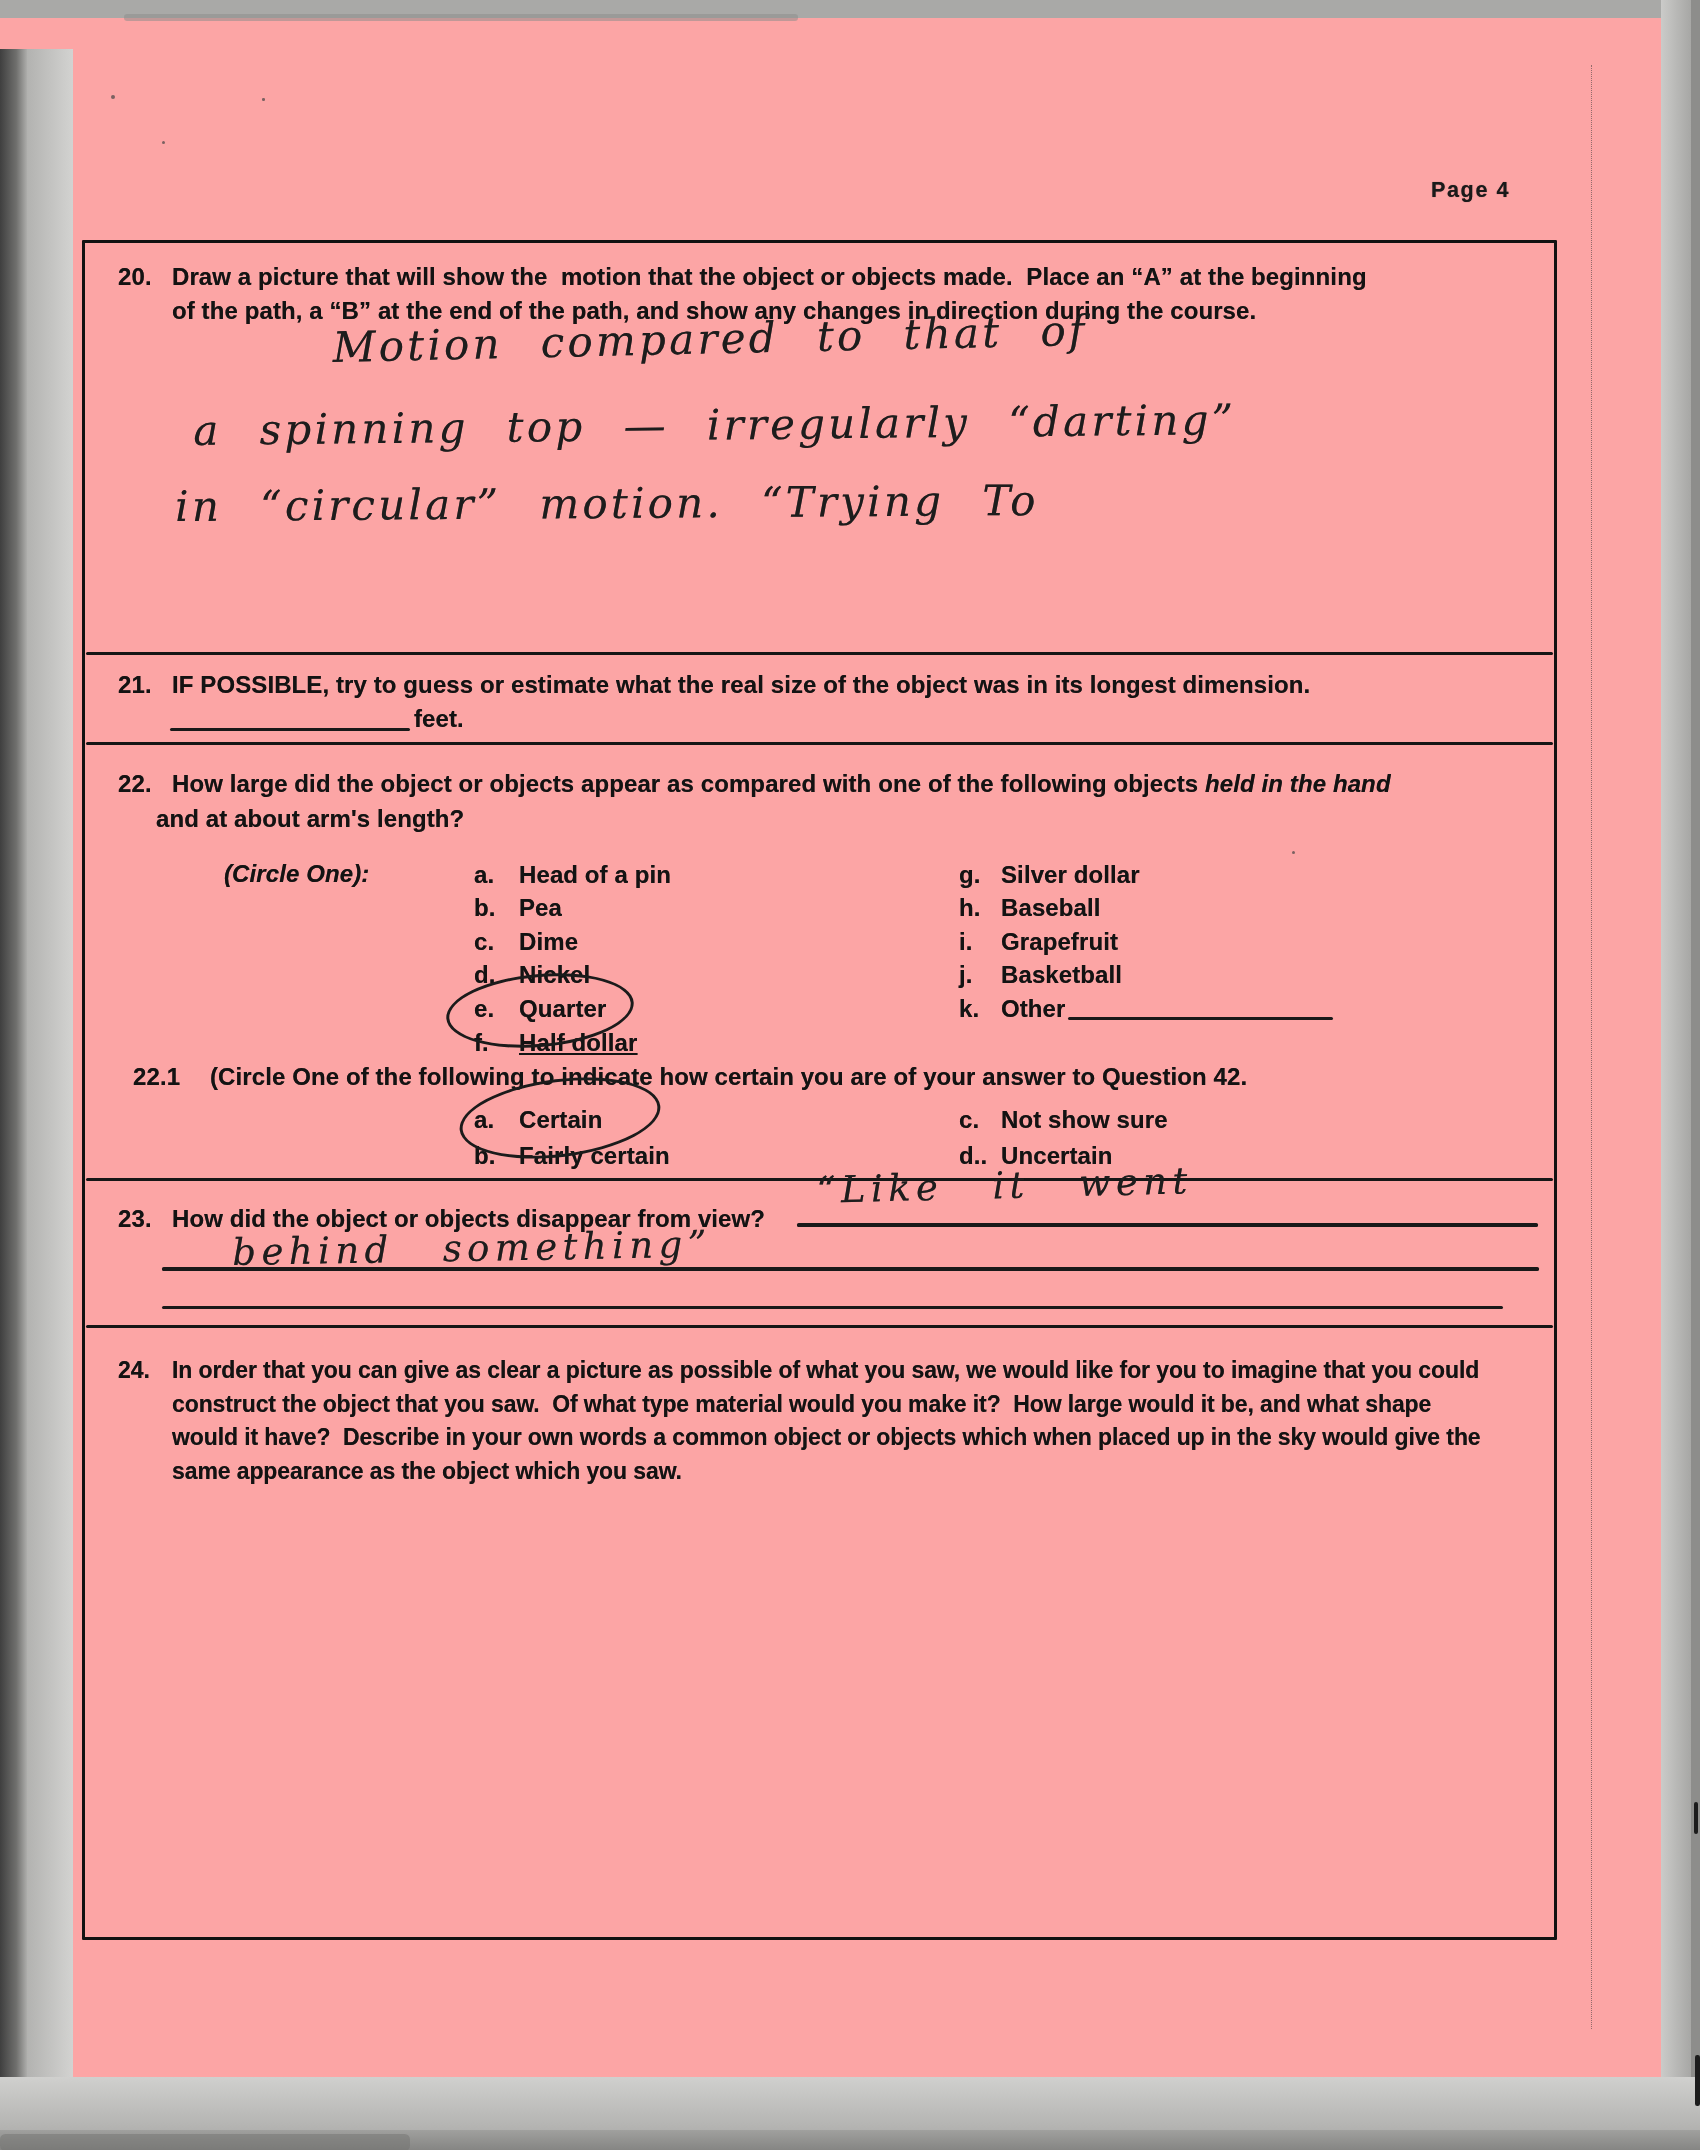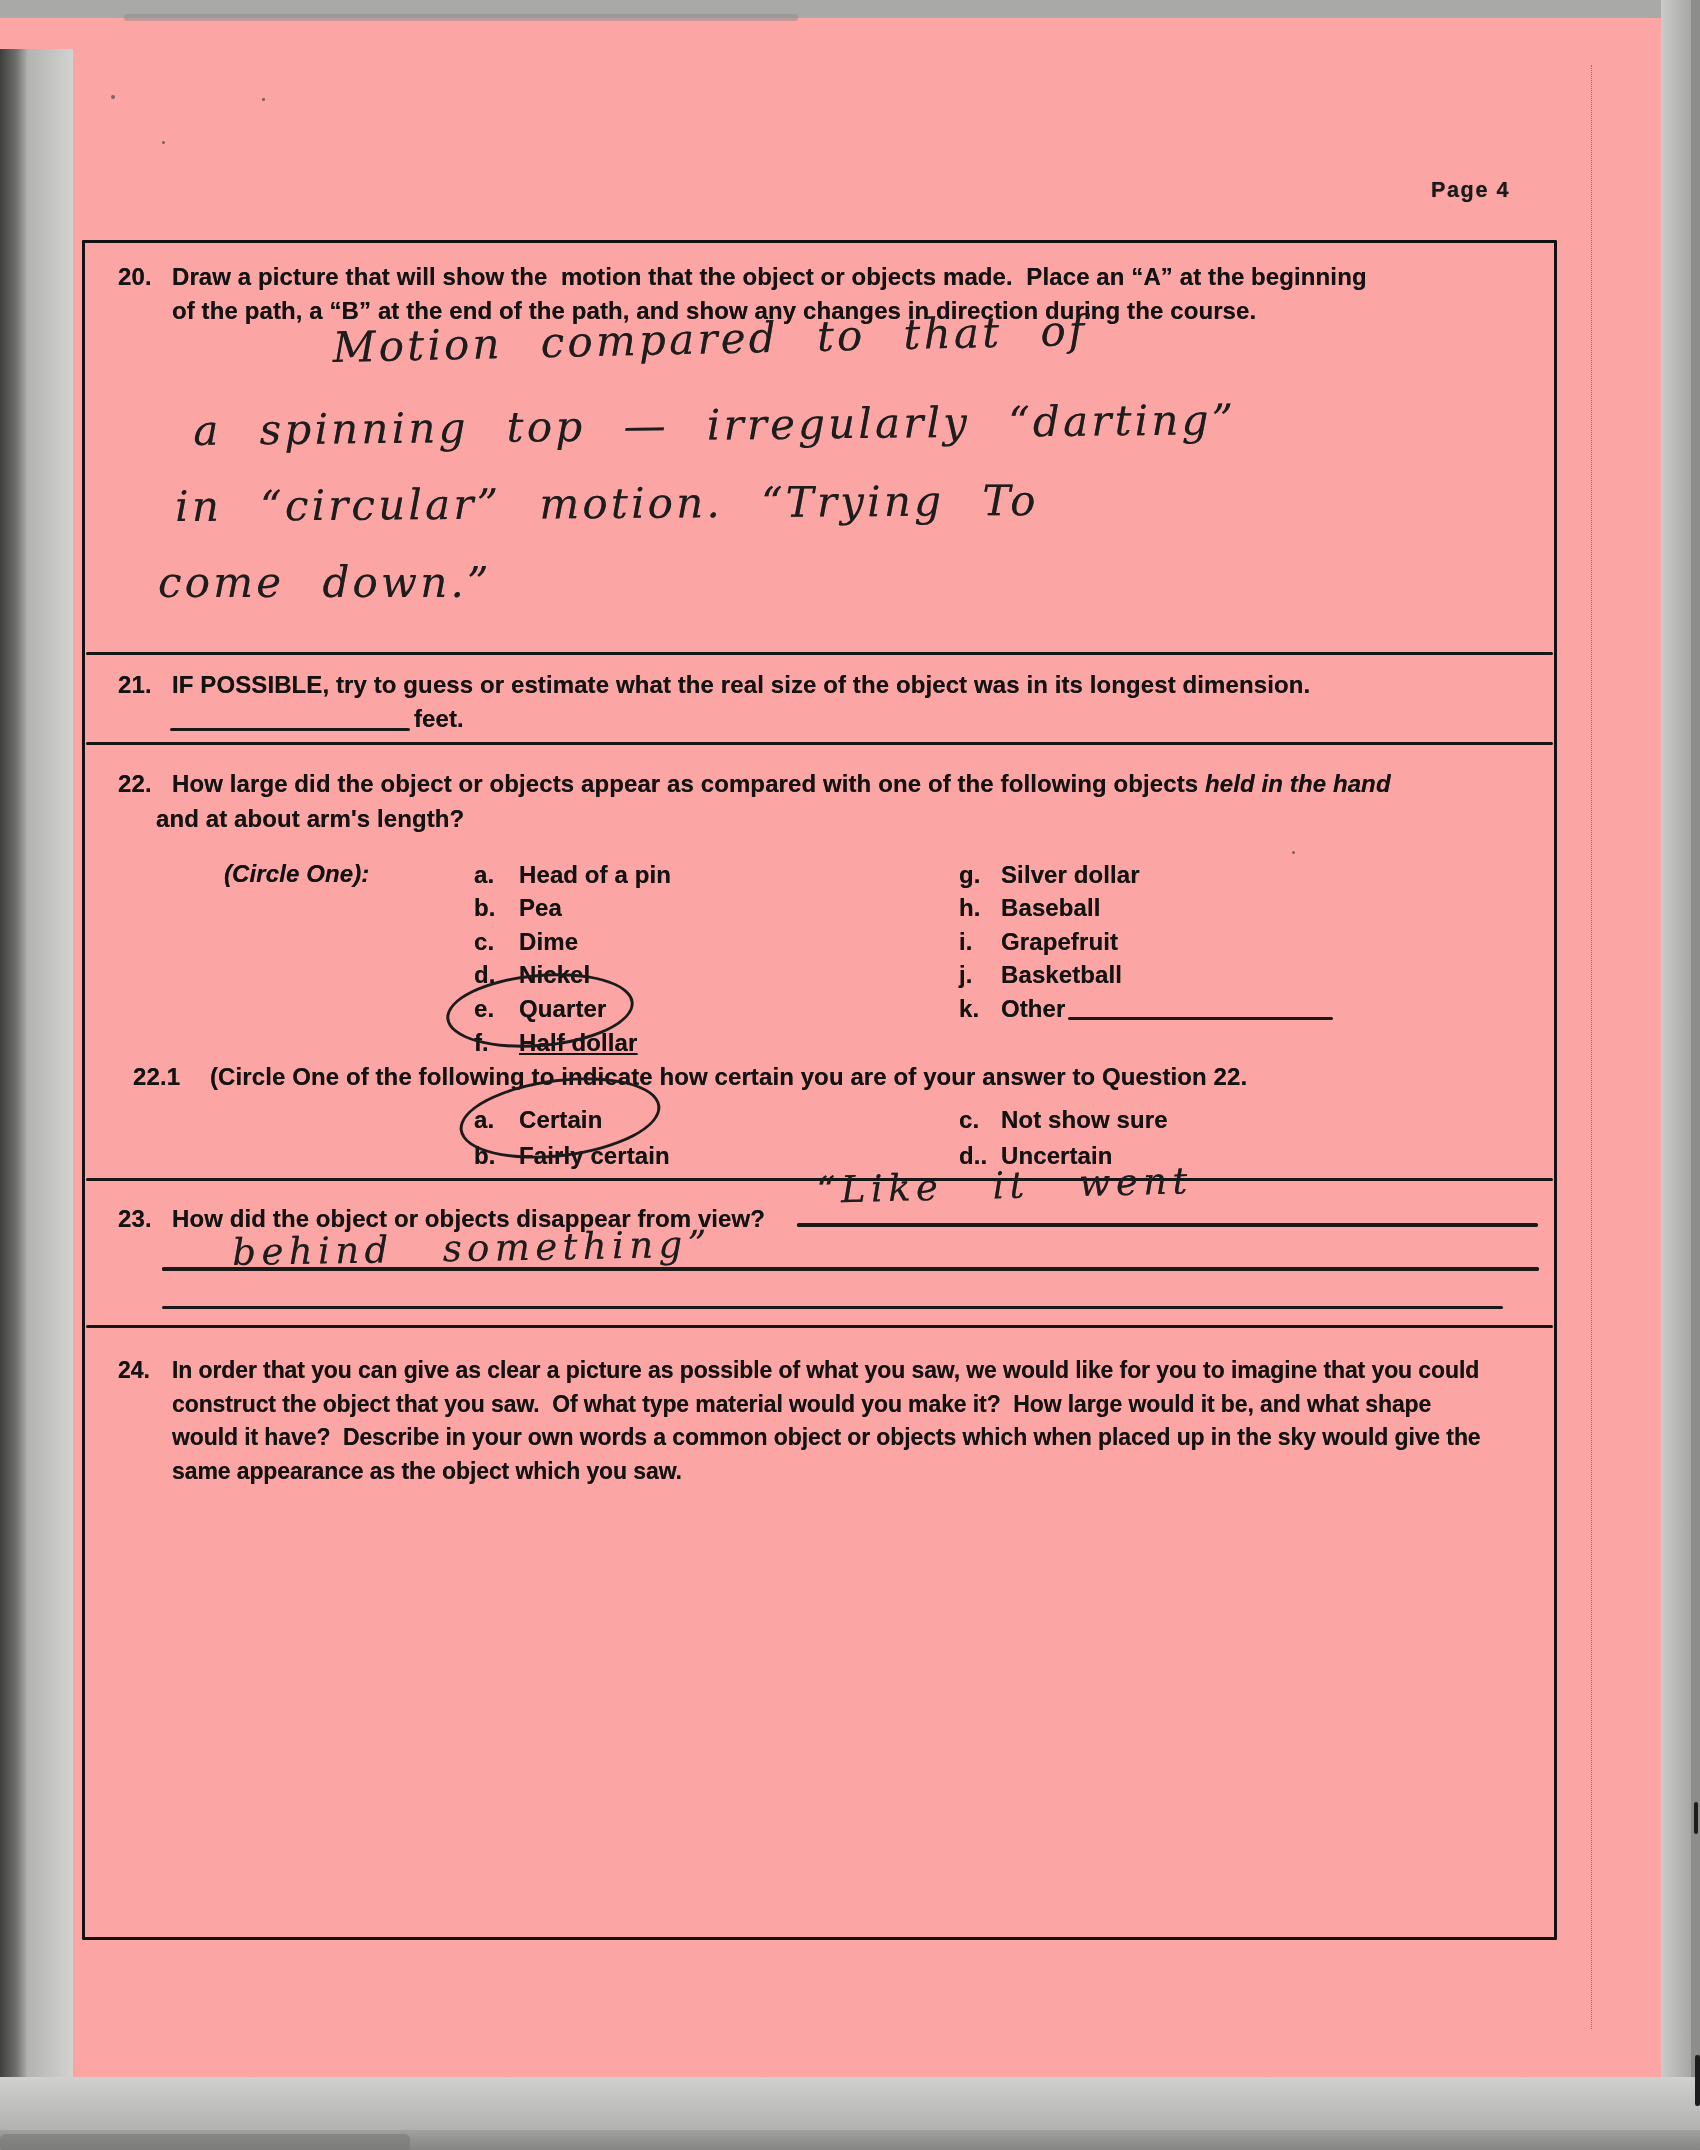--- a/index.html
+++ b/index.html
@@ -93,21 +93,20 @@
   <div class="divider" style="top:1178px;"></div>
   <div class="divider" style="top:1325px;"></div>
 
   <div class="pt" style="left:118px;top:264px;">20.</div>
   <div class="pt" style="left:172px;top:264px;">Draw a picture that will show the  motion that the object or objects made.  Place an “A” at the beginning</div>
   <div class="pt" style="left:172px;top:298px;">of the path, a “B” at the end of the path, and show any changes in direction during the course.</div>
 
   <div class="hw" style="left:332px;top:323px;transform:rotate(-1.3deg);">Motion compared to that of</div>
   <div class="hw" style="left:193px;top:406px;transform:rotate(-.6deg);">a spinning top — irregularly “darting”</div>
   <div class="hw" style="left:175px;top:482px;transform:rotate(-.4deg);">in “circular” motion.  “Trying To</div>
-  <div class="hw" style="left:158px;top:558px;">come down.”</div>
 
   <div class="pt" style="left:118px;top:672px;">21.</div>
   <div class="pt" style="left:172px;top:672px;">IF POSSIBLE, try to guess or estimate what the real size of the object was in its longest dimension.</div>
   <div class="rule" style="left:170px;top:728px;width:240px;"></div>
   <div class="pt" style="left:414px;top:706px;">feet.</div>
 
   <div class="pt" style="left:118px;top:771px;">22.</div>
   <div class="pt" style="left:172px;top:771px;"><span>How large did the object or objects appear as compared with one of the following objects </span><i>held in the hand</i></div>
   <div class="pt" style="left:156px;top:806px;">and at about arm's length?</div>
 
@@ -123,21 +122,21 @@
   <div class="pt opt-r" style="left:959px;top:862px;"><span class="letter">g.</span><span>Silver dollar</span></div>
   <div class="pt opt-r" style="left:959px;top:895px;"><span class="letter">h.</span><span>Baseball</span></div>
   <div class="pt opt-r" style="left:959px;top:929px;"><span class="letter">i.</span><span>Grapefruit</span></div>
   <div class="pt opt-r" style="left:959px;top:962px;"><span class="letter">j.</span><span>Basketball</span></div>
   <div class="pt opt-r" style="left:959px;top:996px;"><span class="letter">k.</span><span>Other</span></div>
   <div class="rule" style="left:1068px;top:1017px;width:265px;"></div>
 
   <div class="circle" style="left:446px;top:974px;width:182px;height:67px;transform:rotate(-5deg);"></div>
 
   <div class="pt" style="left:133px;top:1064px;">22.1</div>
-  <div class="pt" style="left:210px;top:1064px;">(Circle One of the following to indicate how certain you are of your answer to Question 22.</div>
+  <div class="pt" style="left:210px;top:1064px;">(Circle One of the following to indicate how certain you are of your answer to Question 42.</div>
 
   <div class="pt opt" style="left:474px;top:1107px;"><span class="letter">a.</span><span>Certain</span></div>
   <div class="pt opt" style="left:474px;top:1143px;"><span class="letter">b.</span><span>Fairly certain</span></div>
   <div class="pt opt-r" style="left:959px;top:1107px;"><span class="letter">c.</span><span>Not show sure</span></div>
   <div class="pt opt-r" style="left:959px;top:1143px;"><span class="letter">d..</span><span>Uncertain</span></div>
 
   <div class="circle" style="left:459px;top:1079px;width:196px;height:72px;transform:rotate(-7deg);"></div>
 
   <div class="pt" style="left:118px;top:1206px;">23.</div>
   <div class="pt" style="left:172px;top:1206px;">How did the object or objects disappear from view?</div>

